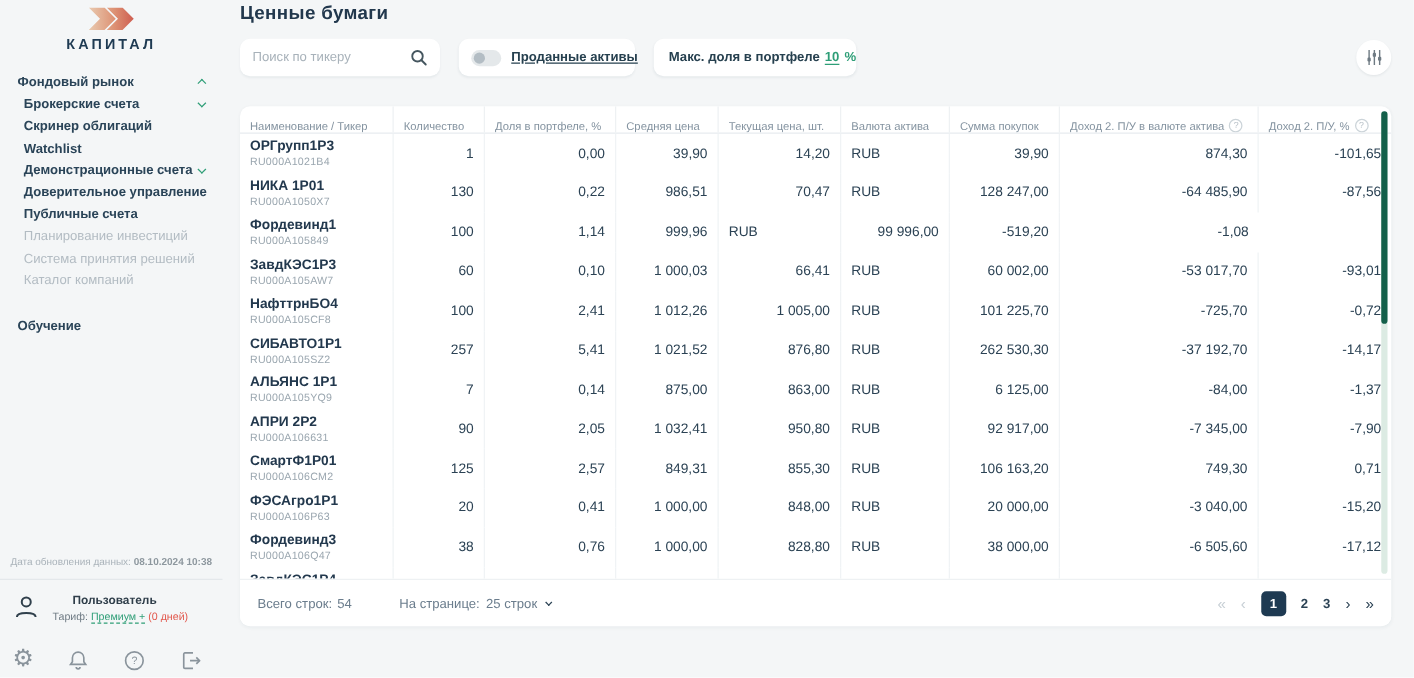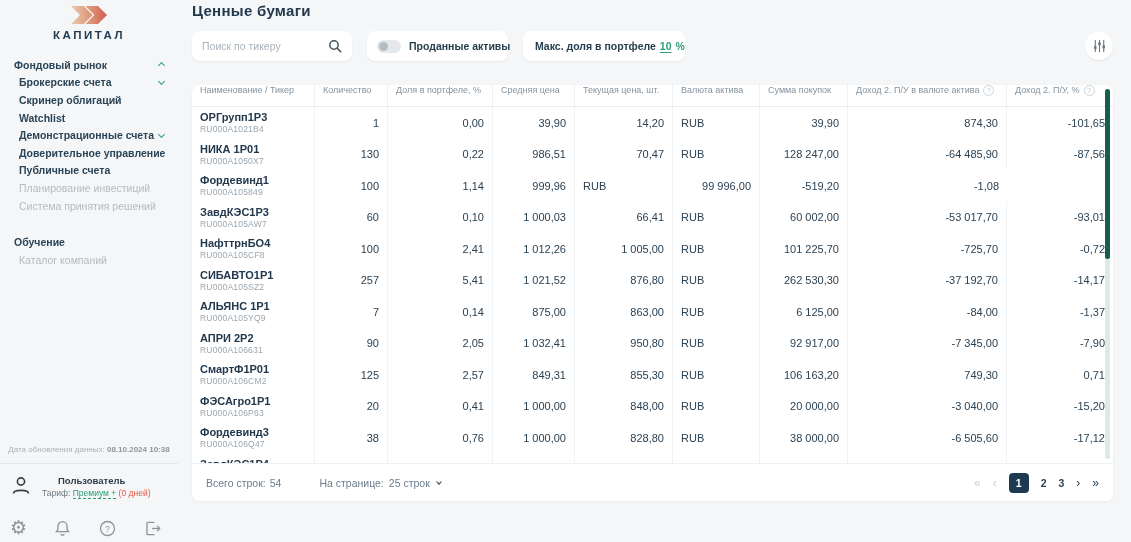--- a/index.html
+++ b/index.html
@@ -48,39 +48,39 @@
   .main { position:absolute; left:178px; top:0; width:953px; height:100%; padding:2px 18px 0 14px; }
   .page-title { font-size:15px; font-weight:bold; letter-spacing:.3px; color:#22384d; }
   .controls { display:flex; align-items:center; gap:15px; margin-top:12px; height:30px;justify-content:space-between; }
   .pill { background:#fff; border-radius:8px; height:30px; display:flex; align-items:center;
           box-shadow:0 1px 2px rgba(25,50,70,.06); }
   .pill.search { width:160px; padding:0 10px; }
   .pill.search input { border:none; outline:none; flex:1; min-width:0; font-size:10.5px;
           font-family:"Liberation Sans",sans-serif; color:#2b4254; background:transparent; }
   .pill.search input::placeholder { color:#a8b2ba; }
   .pill.toggle { width:141px; padding:0 10px; gap:8px; cursor:pointer; }
-  .toggle-label { font-size:10.5px; font-weight:600; color:#26404f; white-space:nowrap; }
+  .toggle-label { font-size:10.5px; font-weight:600; color:#26404f; white-space:nowrap;text-decoration:underline; }
   .switch { position:relative; width:24px; height:13px; background:#e4e8ea; border-radius:7px; flex:none; }
   .switch .knob { position:absolute; left:2px; top:2px; width:9px; height:9px; border-radius:50%;
           background:#b3bdc4; }
   .pill.max { width:162px; padding:0 12px; gap:4px; }
   .pill.max .lbl { font-size:10.5px; font-weight:600; color:#26404f; white-space:nowrap; }
   .max-val { font-size:10.5px; font-weight:700; color:#2e9e77;
           text-decoration:underline; text-underline-offset:2px; cursor:pointer; }
   .max-unit { font-size:10.5px; font-weight:700; color:#2e9e77; }
   .filter-btn { margin-left:auto; width:28px; height:28px; border-radius:50%; border:none;
           background:#fff; box-shadow:0 1px 2px rgba(25,50,70,.08); display:flex;
           align-items:center; justify-content:center; cursor:pointer; }
 
   
   .card { margin-top:24px; background:#fff; border-radius:8px; height:416px;
           position:relative; overflow:hidden; box-shadow:0 1px 3px rgba(25,50,70,.05); }
   .grid-cols { display:grid; grid-template-columns:123px 73px 105px 82px 98px 87px 88px 159px minmax(0,1fr); }
   .thead { height:22px; border-bottom:1px solid #e8ecef; }
-  .th { display:flex; align-items:flex-start; gap:4px; padding:0 8px; height:100%;
+  .th { display:flex; align-items:flex-end; gap:4px; padding:0 8px; height:100%;
         border-right:1px solid #eef1f3; font-size:9px; font-weight:500; color:#8493a0; white-space:nowrap; overflow:hidden; }
   .th:last-child { border-right:none; }
   .help { width:11px; height:11px; border-radius:50%; border:1px solid #ccd4d9; color:#b6bfc6;
         font-size:7px; display:inline-flex; align-items:center; justify-content:center; flex:none; cursor:pointer; }
   .tbody { height:356px; overflow:hidden; }
   .trow { height:31.5px; cursor:pointer; }
   .td { display:flex; align-items:center; padding:0 8px; border-right:1px solid #f0f3f5;
         font-size:11px; font-weight:500; color:#2b4254; white-space:nowrap; overflow:hidden; }
   .td:last-child { border-right:none; }
   .td.num { justify-content:flex-end; }
@@ -151,25 +151,25 @@
         </div>
         <div class="menu-item indent">
           <span>Публичные счета</span>
         </div>
         <div class="menu-item indent disabled">
           <span>Планирование инвестиций</span>
         </div>
         <div class="menu-item indent disabled">
           <span>Система принятия решений</span>
         </div>
+        <div class="menu-item indent disabled">
+          <span>Каталог компаний</span>
+        </div>
         <div class="menu-item gap">
           <span>Обучение</span>
-        </div>
-        <div class="menu-item indent disabled">
-          <span>Каталог компаний</span>
         </div>
       </nav>
 
     <div class="sidebar-bottom">
       <div class="update-line">
         <span>Дата обновления данных:</span>
         <span class="update-date">08.10.2024 10:38</span>
       </div>
       <div class="sb-divider"></div>
       <div class="user-row">

